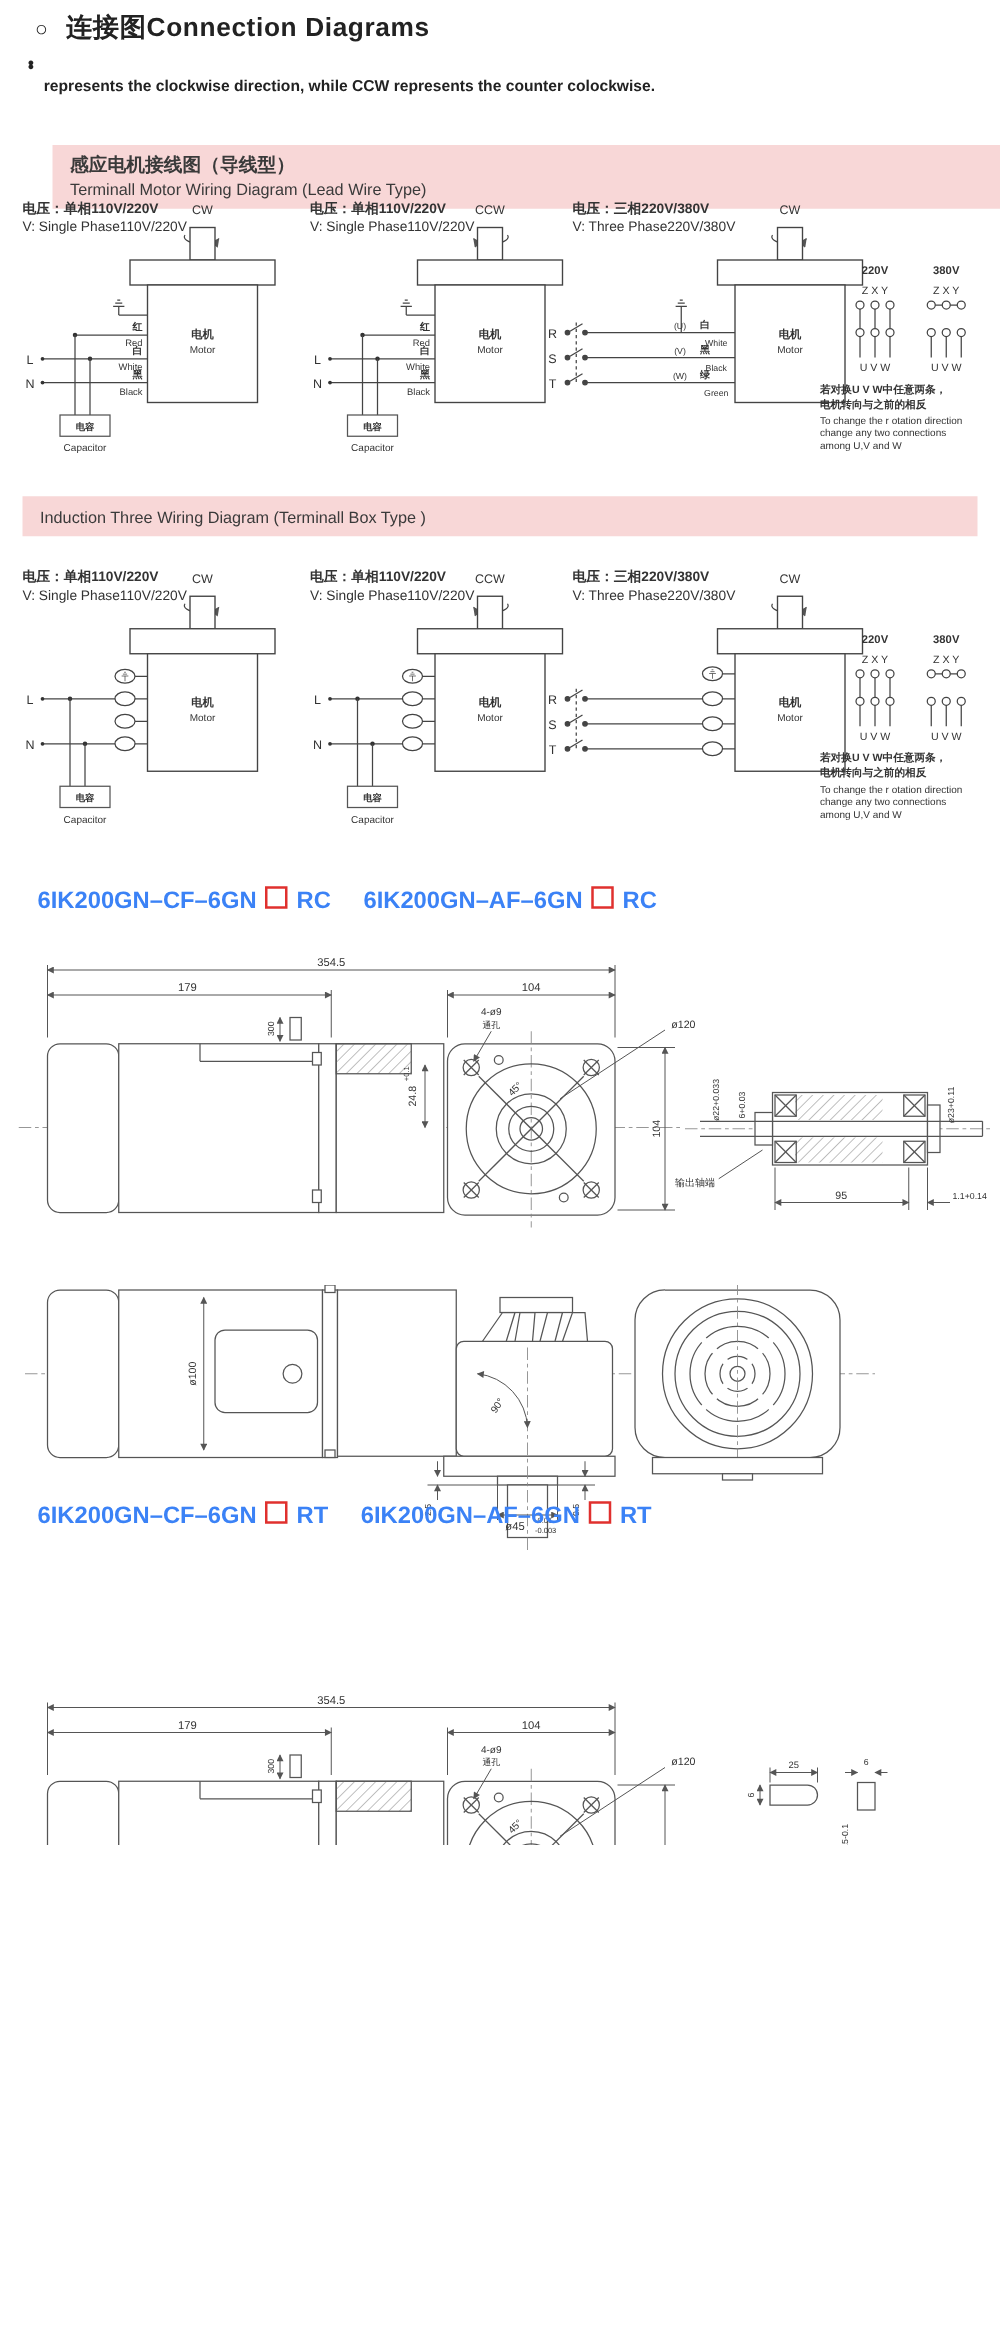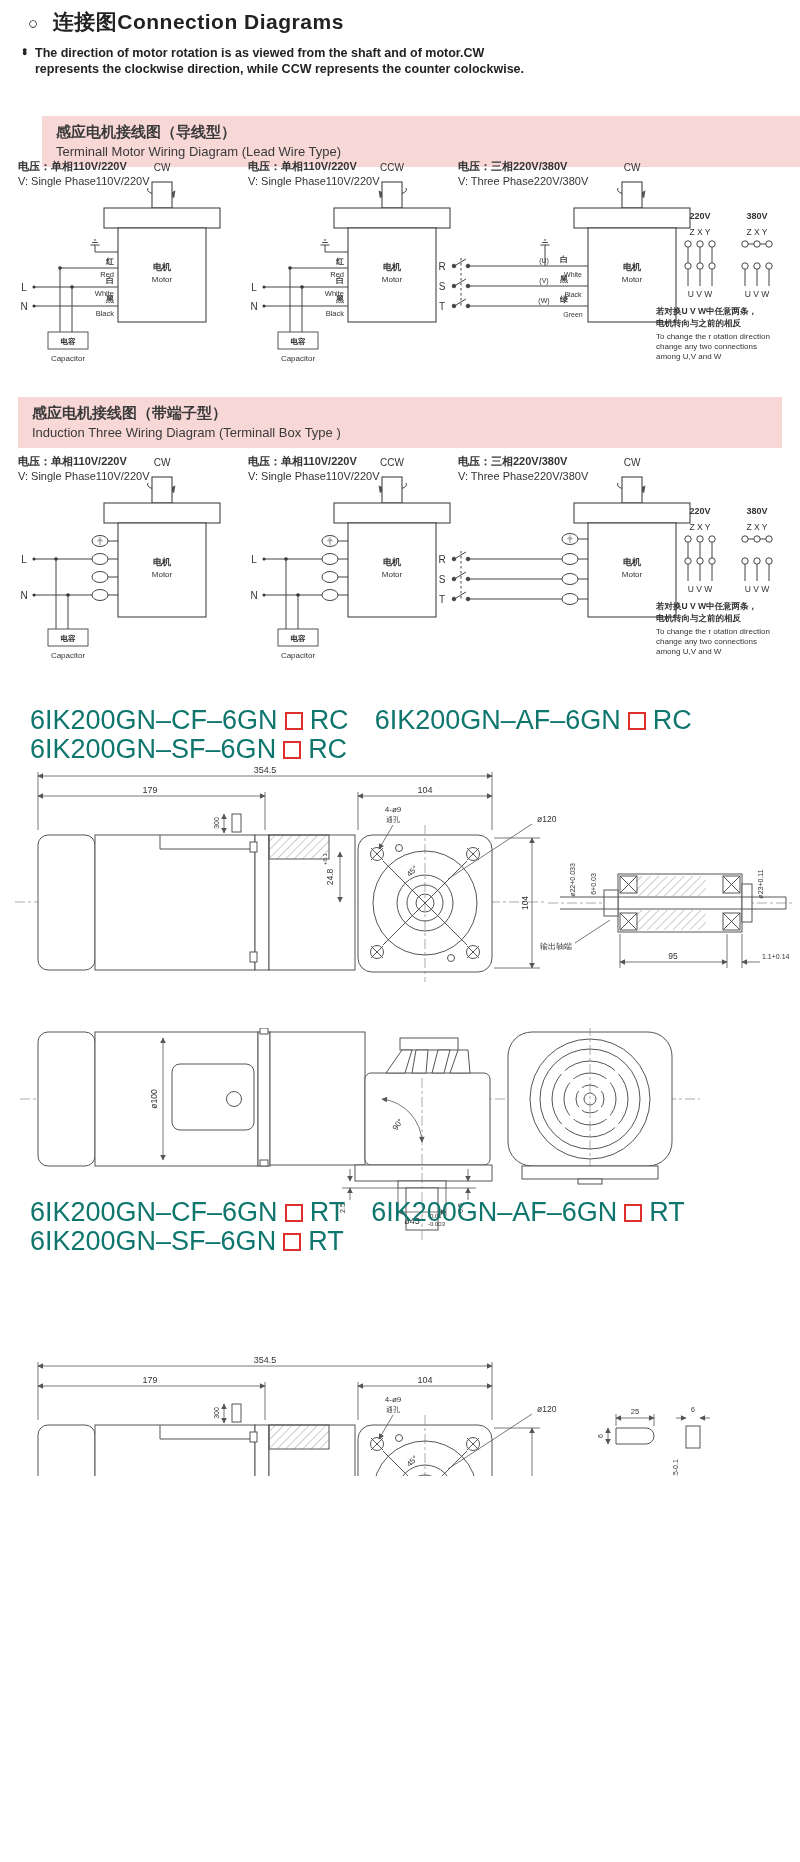--- a/index.html
+++ b/index.html
@@ -11,21 +11,21 @@
   #hdr-title .circ{font-size:17px;margin-right:14px;font-weight:normal;}
   .bullet-line{position:relative;padding-left:13px;margin-bottom:3px;}
   .bullet-line .bm{position:absolute;left:0;top:0;font-size:9px;}
   #bullets{top:42px;left:22px;width:740px;font-size:12.5px;line-height:16px;color:#222;}
   .cnb{font-weight:bold;}
   
   .banner{left:18px;width:736px;background:#f8d7d7;padding:7px 14px 8px 14px;}
   .banner .cn{font-size:15px;font-weight:bold;color:#3a3a3a;}
   .banner .en{font-size:13px;color:#3a3a3a;margin-top:2px;}
   
-  .models{left:30px;color:#0f766e;font-size:27px;font-weight:normal;line-height:29px;white-space:nowrap;}
+  .models{left:30px;color:#3b82f6;font-size:19px;font-weight:bold;line-height:29px;white-space:nowrap;}
   .mbox{display:inline-block;width:14px;height:14px;border:2px solid #e0302e;margin:0 7px;vertical-align:-1px;}
   .mgap{display:inline-block;width:26px;}
   
   svg text{font-family:"Liberation Sans",sans-serif;fill:#333;}
   .t6{font-size:6px;}.t65{font-size:6.5px;}.t7{font-size:7px;}.t75{font-size:7.5px;}
   .t8{font-size:8px;}.t85{font-size:8.5px;}.t9{font-size:9px;}.t10{font-size:10px;}.t11{font-size:11px;}
   .b{font-weight:bold;}.mid{text-anchor:middle;}.end{text-anchor:end;}
   .wl{stroke:#444;stroke-width:1;fill:none;}
   .wd{stroke:#444;stroke-width:1;fill:none;stroke-dasharray:2.5 2.5;}
   .ln{stroke:#555;stroke-width:1;fill:none;}
@@ -74,21 +74,21 @@
 
   <div class="abs" id="hdr-title">
     <span class="circ">○</span><span>连接图Connection Diagrams</span>
   </div>
   <div class="abs" id="bullets">
     <div class="bullet-line cnb">
       <span class="bm">●</span>
     </div>
     <div class="bullet-line cnb">
       <span class="bm">●</span>
-      <span>The direction of motor rotation is as viewed from the shaft and of motor.CW</span><br>
+      <br>
       <span>represents the clockwise direction, while CCW represents the counter colockwise.</span>
     </div>
   </div>
 
   <div class="abs banner" style="top:116px;margin-left:24px;">
     <div class="cn">感应电机接线图（导线型）</div>
     <div class="en">Terminall Motor Wiring Diagram (Lead Wire Type)</div>
   </div>
 
   <svg class="abs" style="top:146px;left:0" width="800" height="248" viewBox="0 0 800 248">
@@ -221,21 +221,20 @@
       <text x="757" y="151" class="t85 mid">U V W</text>
       <text x="656" y="168" class="t85 b">若对换U V W中任意两条，</text>
       <text x="656" y="180" class="t85 b">电机转向与之前的相反</text>
       <text x="656" y="193" class="t8">To change the r otation direction</text>
       <text x="656" y="203" class="t8">change  any two connections</text>
       <text x="656" y="213" class="t8">among U,V and W</text>
     </g>
   </svg>
 
   <div class="abs banner" style="top:397px;">
-    <div class="cn">感应电机接线图（带端子型）</div>
     <div class="en">Induction Three Wiring Diagram (Terminall Box Type )</div>
   </div>
 
   <svg class="abs" style="top:441px;left:0" width="800" height="262" viewBox="0 0 800 262">
 
     <g>
       <text x="18" y="24" class="t11 b">电压：单相110V/220V</text>
       <text x="18" y="39" class="t11">V: Single Phase110V/220V</text>
       <text x="162" y="25" class="t10 mid">CW</text>
       <use href="#rot" transform="translate(162,41)"></use>
@@ -361,21 +360,20 @@
       <text x="656" y="168" class="t85 b">若对换U V W中任意两条，</text>
       <text x="656" y="180" class="t85 b">电机转向与之前的相反</text>
       <text x="656" y="193" class="t8">To change the r otation direction</text>
       <text x="656" y="203" class="t8">change  any two connections</text>
       <text x="656" y="213" class="t8">among U,V and W</text>
     </g>
   </svg>
 
   <div class="abs models" style="top:706px;">
     <div><span>6IK200GN–CF–6GN</span><span class="mbox"></span><span>RC</span><span class="mgap"></span><span>6IK200GN–AF–6GN</span><span class="mbox"></span><span>RC</span></div>
-    <div><span>6IK200GN–SF–6GN</span><span class="mbox"></span><span>RC</span></div>
   </div>
 
   <svg class="abs" style="top:762px;left:0" width="800" height="292" viewBox="0 0 800 292">
     <line x1="15" y1="140" x2="545" y2="140" class="cl"></line>
     <g>
       <rect x="38" y="73" width="57" height="135" rx="10" class="lnf"></rect>
       <rect x="95" y="73" width="160" height="135" class="lnf"></rect>
       <line x1="160" y1="87" x2="255" y2="87" class="ln"></line>
       <line x1="160" y1="73" x2="160" y2="87" class="ln"></line>
       <rect x="232" y="52" width="9" height="18" class="lnf"></rect>
@@ -531,21 +529,20 @@
       </g>
       <circle cx="590" cy="71" r="6" class="ln"></circle>
       <line x1="590" y1="-2" x2="590" y2="150" class="cl"></line>
       <rect x="522" y="138" width="136" height="13" class="lnf"></rect>
       <rect x="578" y="151" width="24" height="5" class="lnf"></rect>
     </g>
   </svg>
 
   <div class="abs models" style="top:1198px;">
     <div><span>6IK200GN–CF–6GN</span><span class="mbox"></span><span>RT</span><span class="mgap"></span><span>6IK200GN–AF–6GN</span><span class="mbox"></span><span>RT</span></div>
-    <div><span>6IK200GN–SF–6GN</span><span class="mbox"></span><span>RT</span></div>
   </div>
 
   <svg class="abs" style="top:1352px;left:0" width="800" height="290" viewBox="0 0 800 290">
     <line x1="15" y1="140" x2="545" y2="140" class="cl"></line>
     <g>
       <rect x="38" y="73" width="57" height="135" rx="10" class="lnf"></rect>
       <rect x="95" y="73" width="160" height="135" class="lnf"></rect>
       <line x1="160" y1="87" x2="255" y2="87" class="ln"></line>
       <line x1="160" y1="73" x2="160" y2="87" class="ln"></line>
       <rect x="232" y="52" width="9" height="18" class="lnf"></rect>

